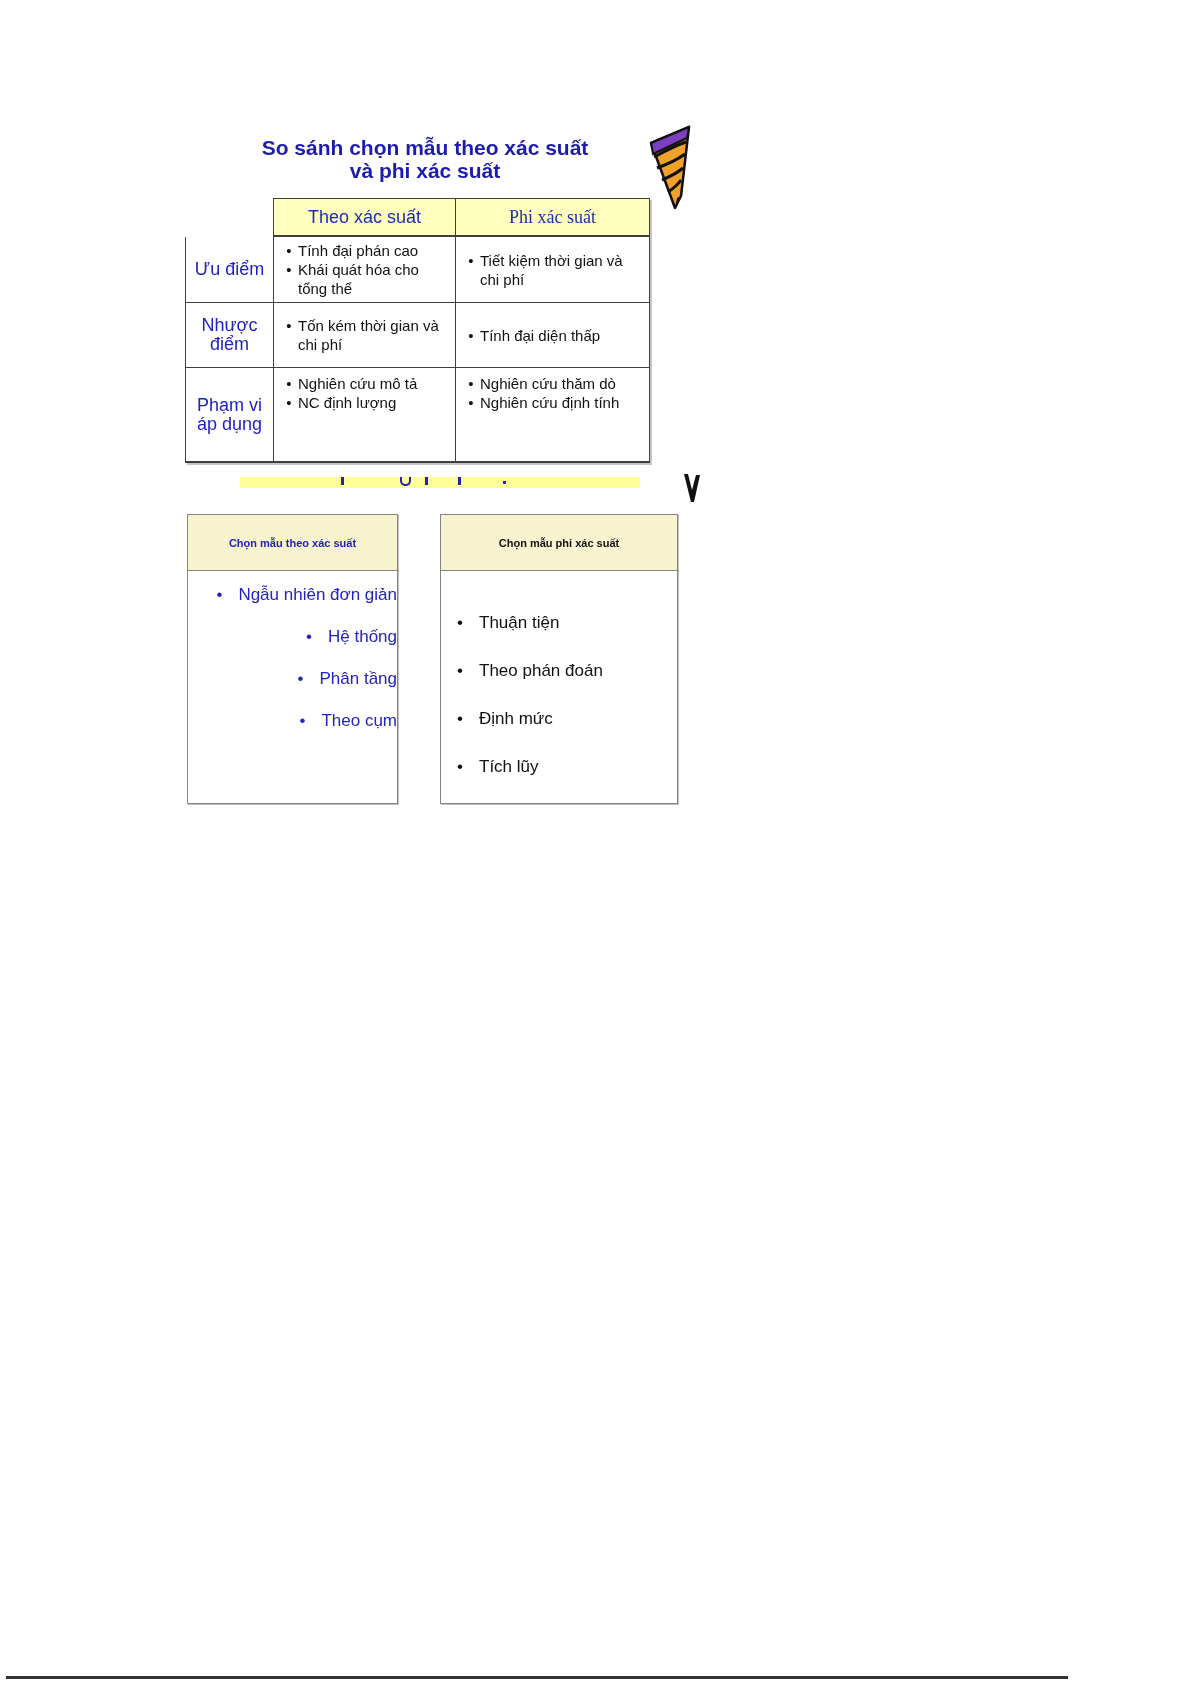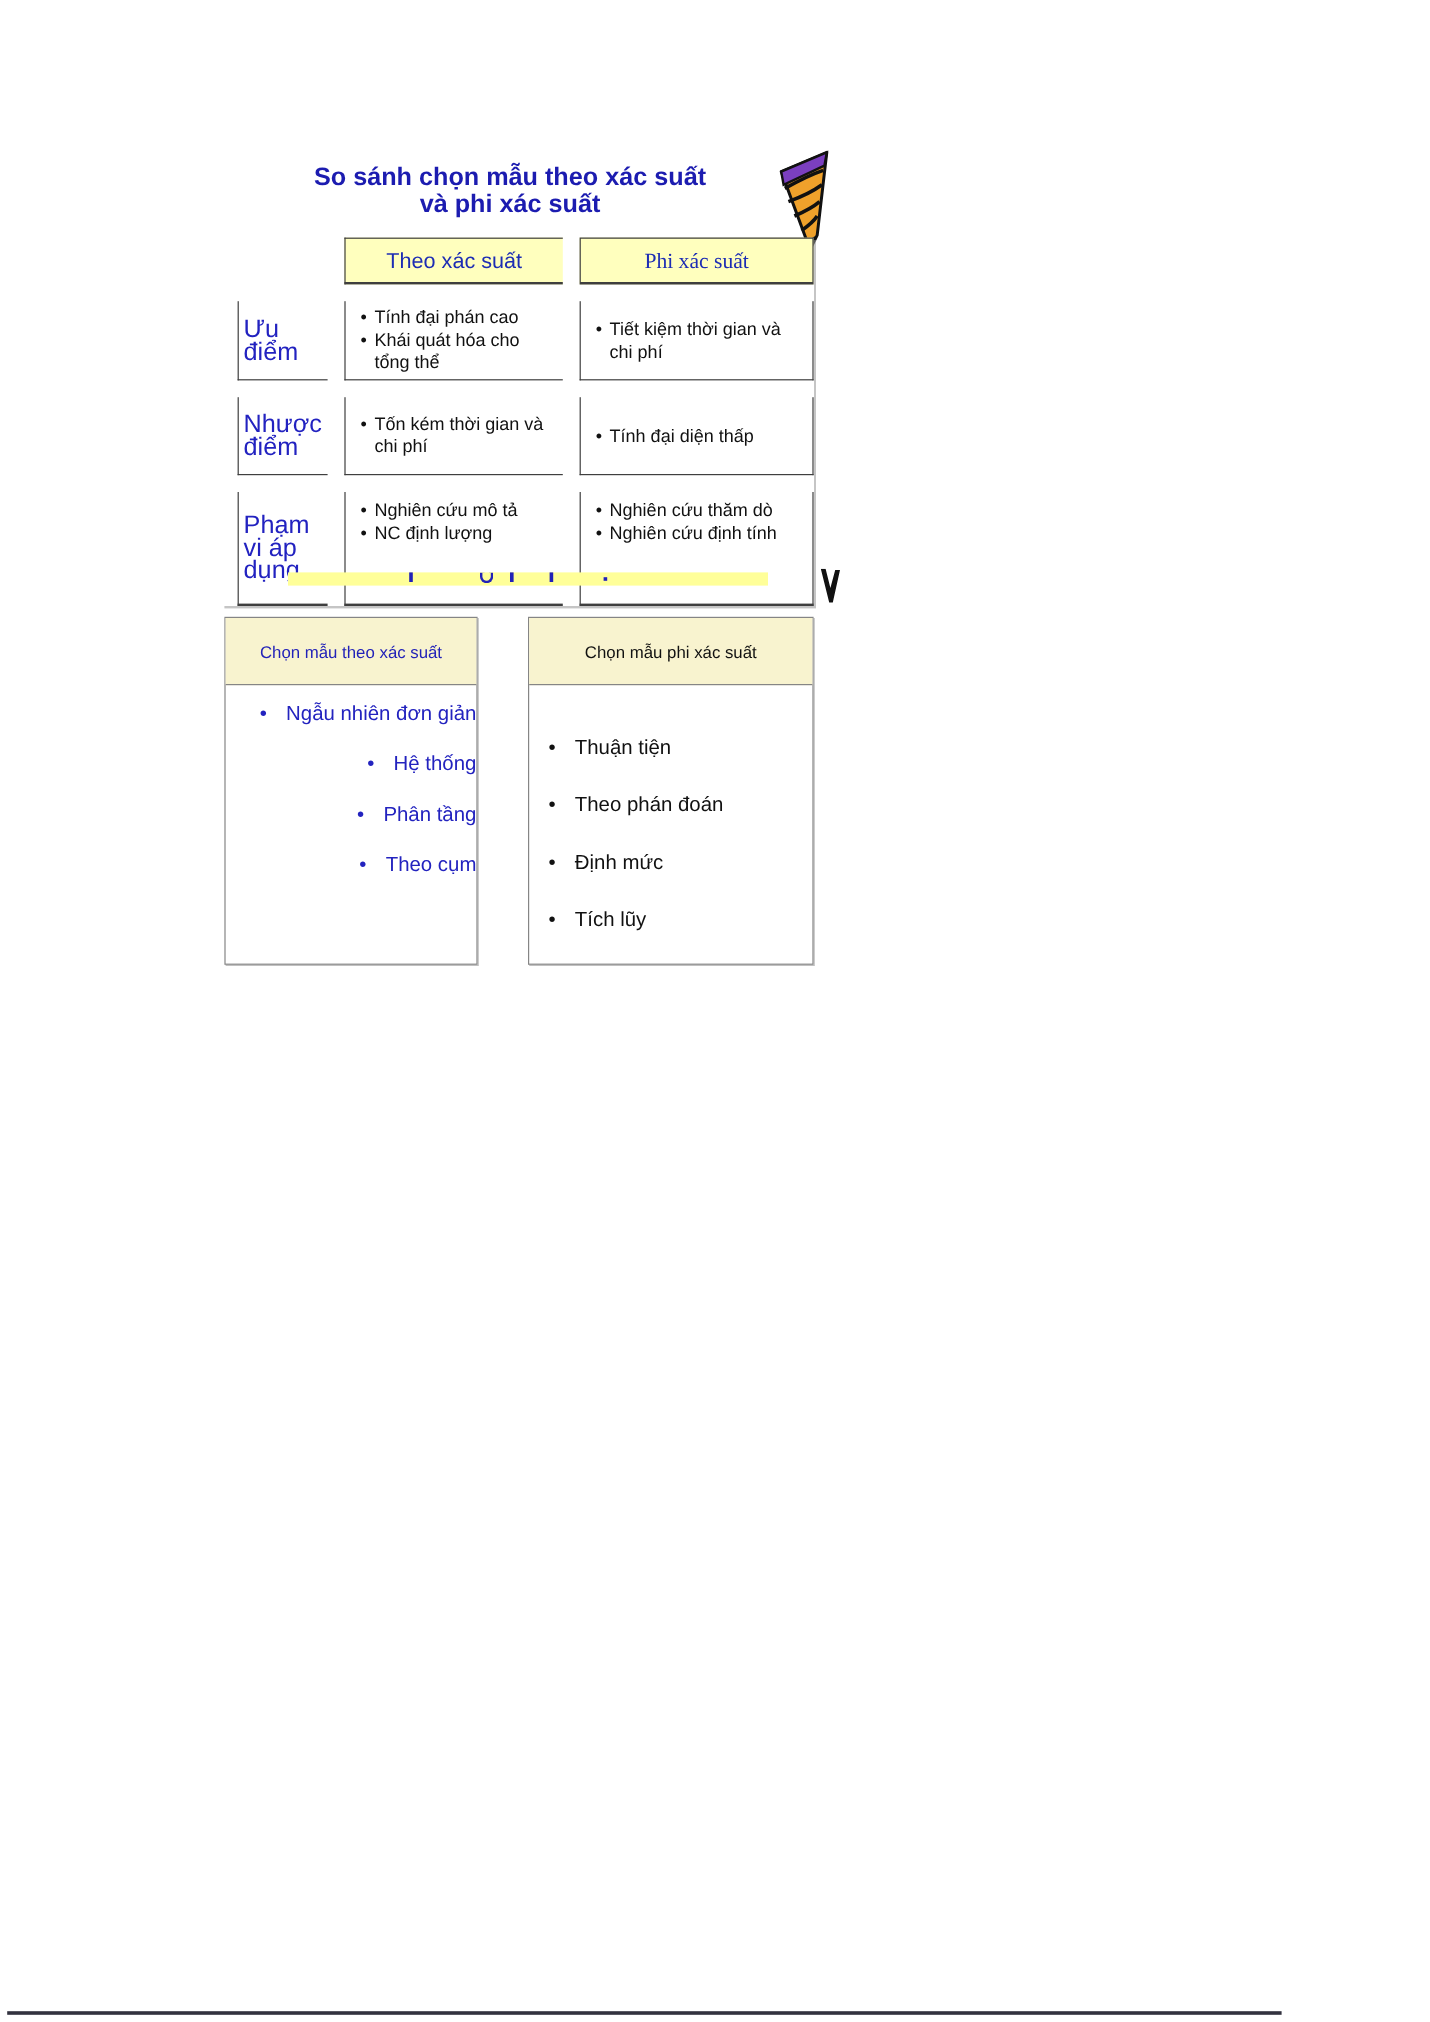--- a/index.html
+++ b/index.html
@@ -17,37 +17,35 @@
   
   .pencil-big{position:absolute;left:644px;top:124px;}
   .pencil-tip-frag{position:absolute;left:684px;top:474px;}
   
   .cmp-table{
     position:absolute;left:185px;top:198px;
     display:grid;
     grid-template-columns:88px 182px 195px;
     grid-template-rows:39px 66px 65px 95px;
     box-shadow:2px 2px 0 rgba(150,150,150,.55);
-    gap:14px;
   }
   .cell{box-sizing:border-box;background:#fff;}
   .ghost{background:transparent;box-shadow:-2px -2px 0 #fff, -2px 0 0 #fff, 0 -2px 0 #fff;}
   .th{
     background:#ffffbe;color:#1d2db4;font-size:18px;
     display:flex;align-items:center;justify-content:center;
     border-top:1px solid #3f3f3f;border-bottom:2px solid #3f3f3f;
     border-left:1px solid #3f3f3f;
   }
   .th.last{border-right:1px solid #3f3f3f;font-family:Liberation Serif, serif;}
   .rowlabel{
-    color:#2222c0;font-size:21px;line-height:19px;text-align:left;
+    color:#2222c0;font-size:18px;line-height:19px;text-align:center;
     display:flex;align-items:center;justify-content:center;
     border-left:1px solid #3f3f3f;border-bottom:1px solid #3f3f3f;
     padding:0 4px;
-    margin-left:13px;
   }
   .content{
     font-size:15px;line-height:19px;color:#111;
     border-left:1px solid #3f3f3f;border-bottom:1px solid #3f3f3f;
     display:flex;flex-direction:column;justify-content:center;
     padding:3px 4px 3px 6px;
   }
   .content.last{border-right:1px solid #3f3f3f;}
   .content.top{justify-content:flex-start;padding-top:6px;}
   .cmp-table .bottomrow{border-bottom:2px solid #3f3f3f;}
@@ -70,21 +68,22 @@
   .mbox{
     position:absolute;top:514px;width:211px;height:290px;
     background:#fff;border:1px solid #858585;box-sizing:border-box;
     box-shadow:1px 1px 0 rgba(150,150,150,.6);
   }
   .mbox.left{left:187px;}
   .mbox.right{left:440px;width:238px;}
   .mbox-header{
     height:55px;background:#f8f3cf;border-bottom:1px solid #858585;
     display:flex;align-items:center;justify-content:center;
-    font-size:14px;
+    font-size:11px;
+    font-weight:bold;
   }
   .mbox.left .mbox-header{color:#2222b8;}
   .mbox.right .mbox-header{color:#111;}
   .mbox-list{padding:14px 0 0 14px;}
   .mitem{display:flex;font-size:17px;line-height:20px;}
   .mbox.left .mitem{color:#2323bf;margin-bottom:22px;justify-content:flex-end;}
   .mbox.right .mitem{color:#111;margin-bottom:25px;margin-top:28px;}
   .mitem .dot{flex:0 0 22px;text-align:left;padding-left:2px;}
   
   .dot::before{content:"•";}

